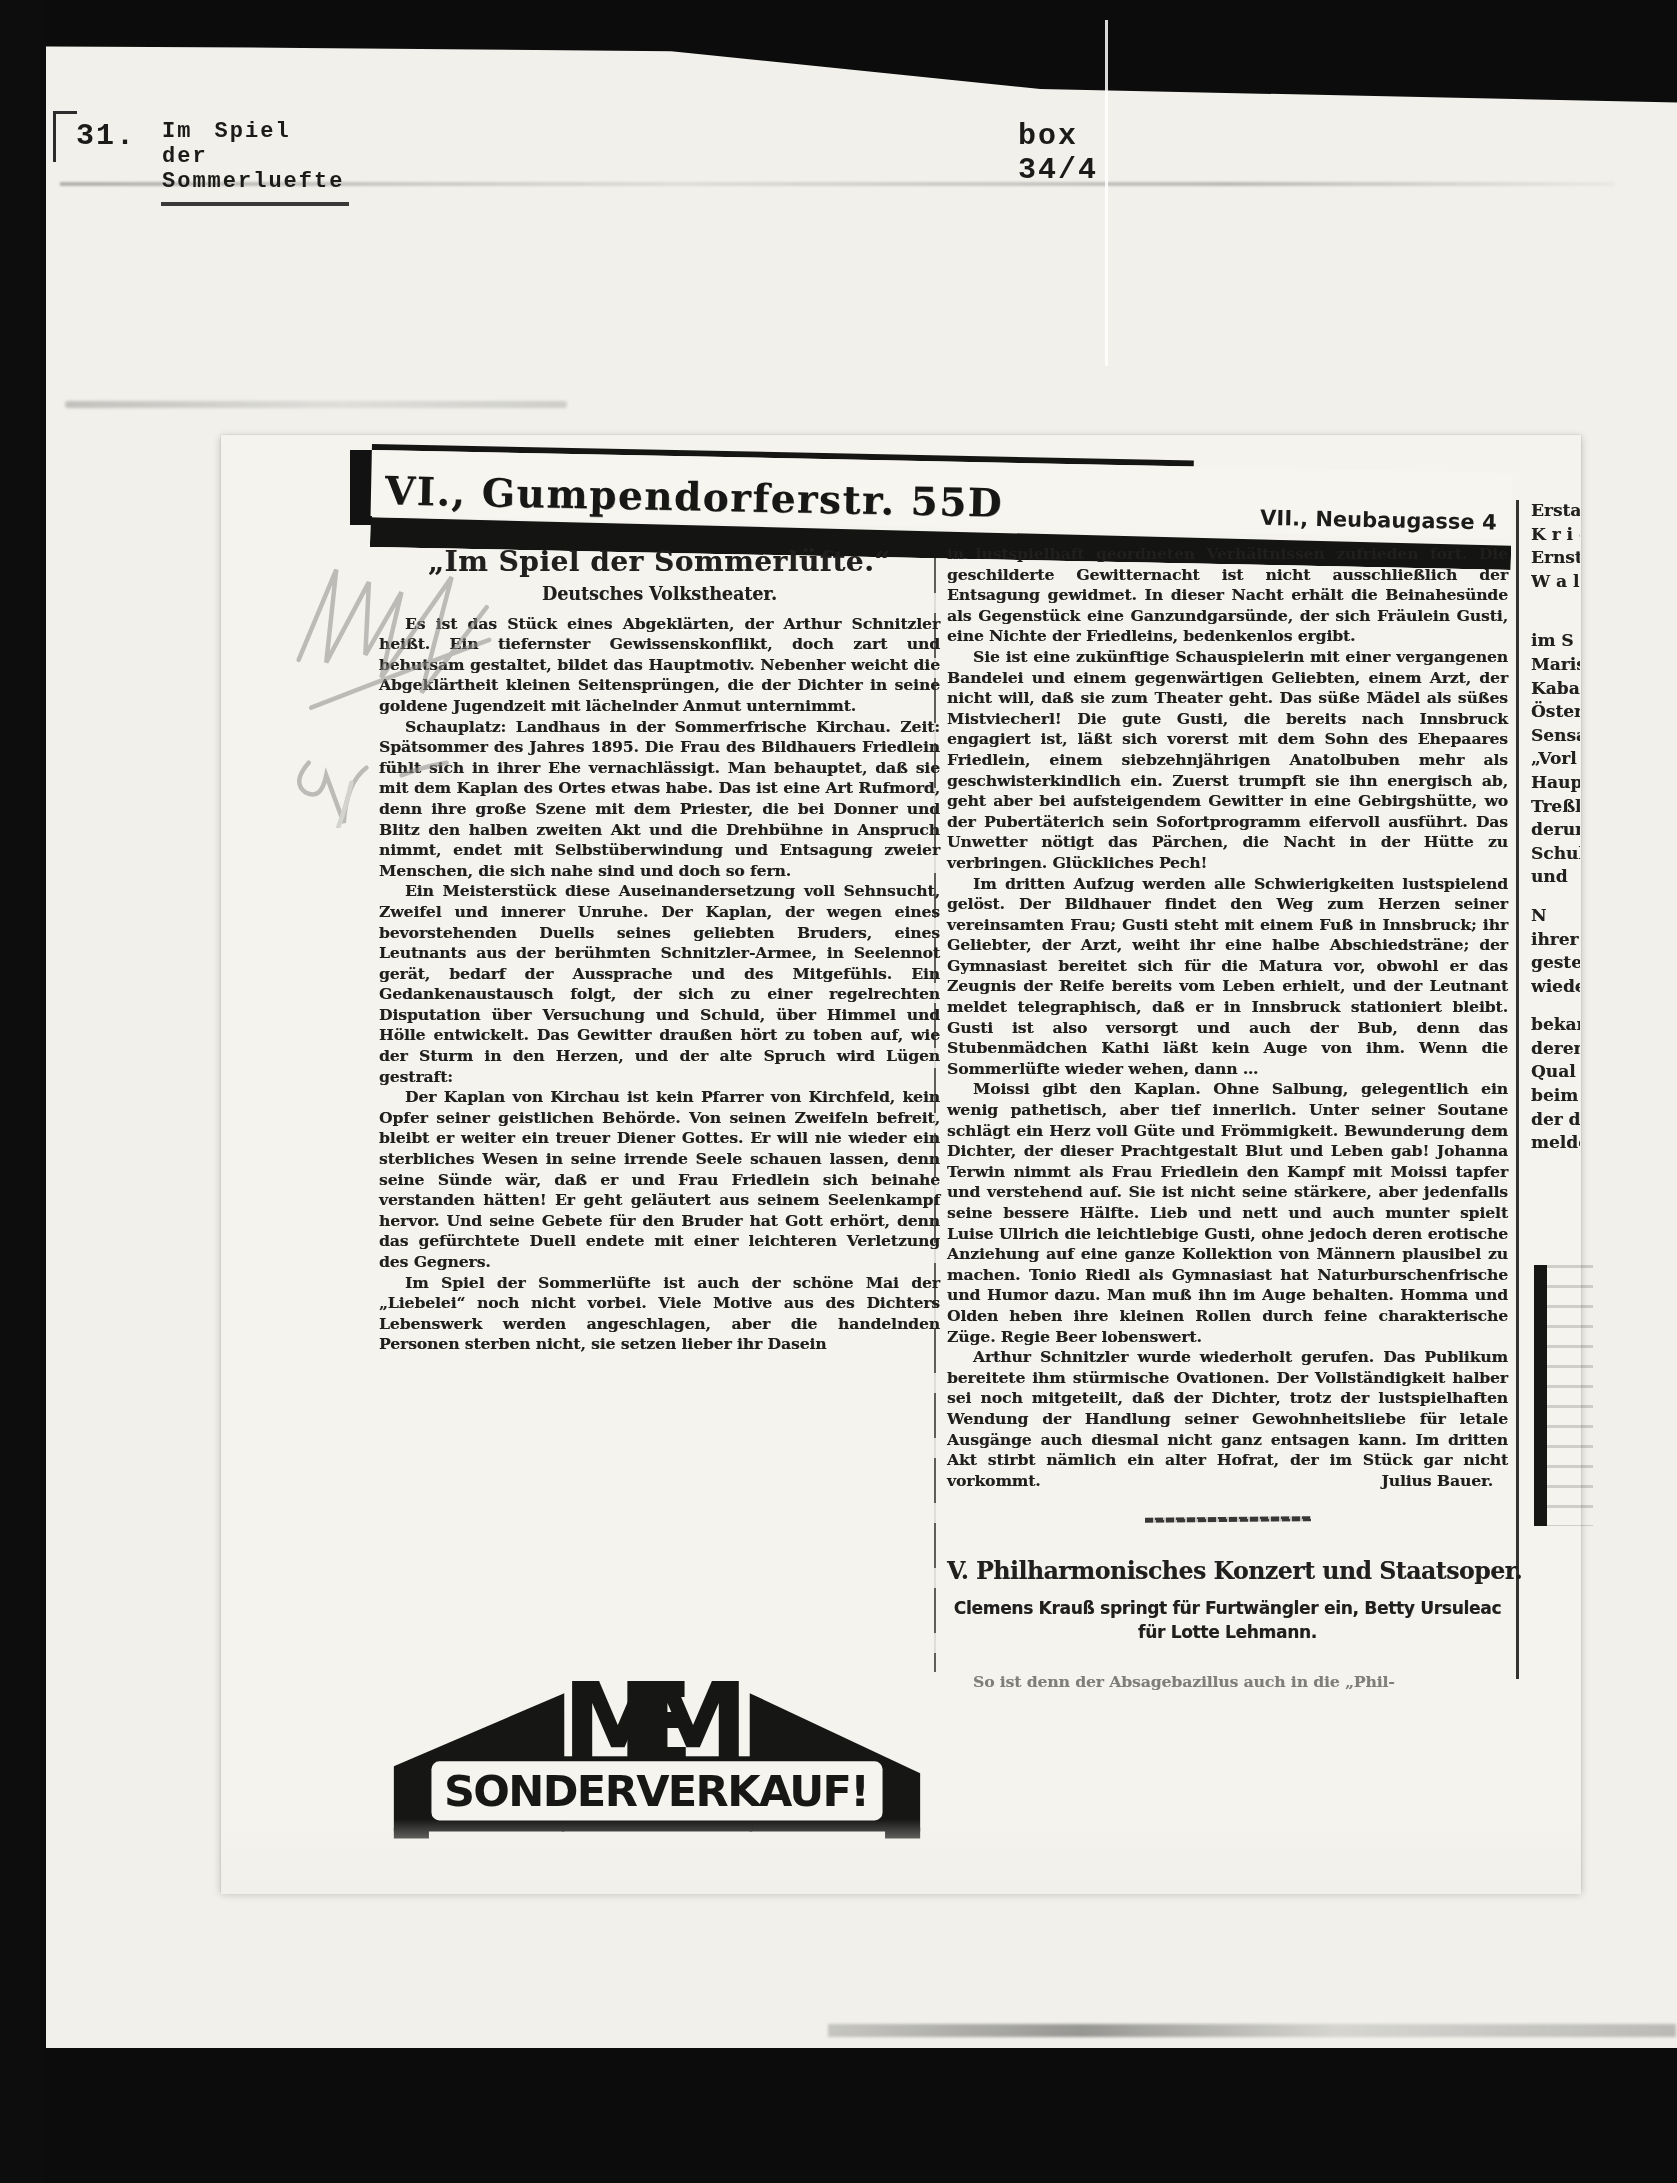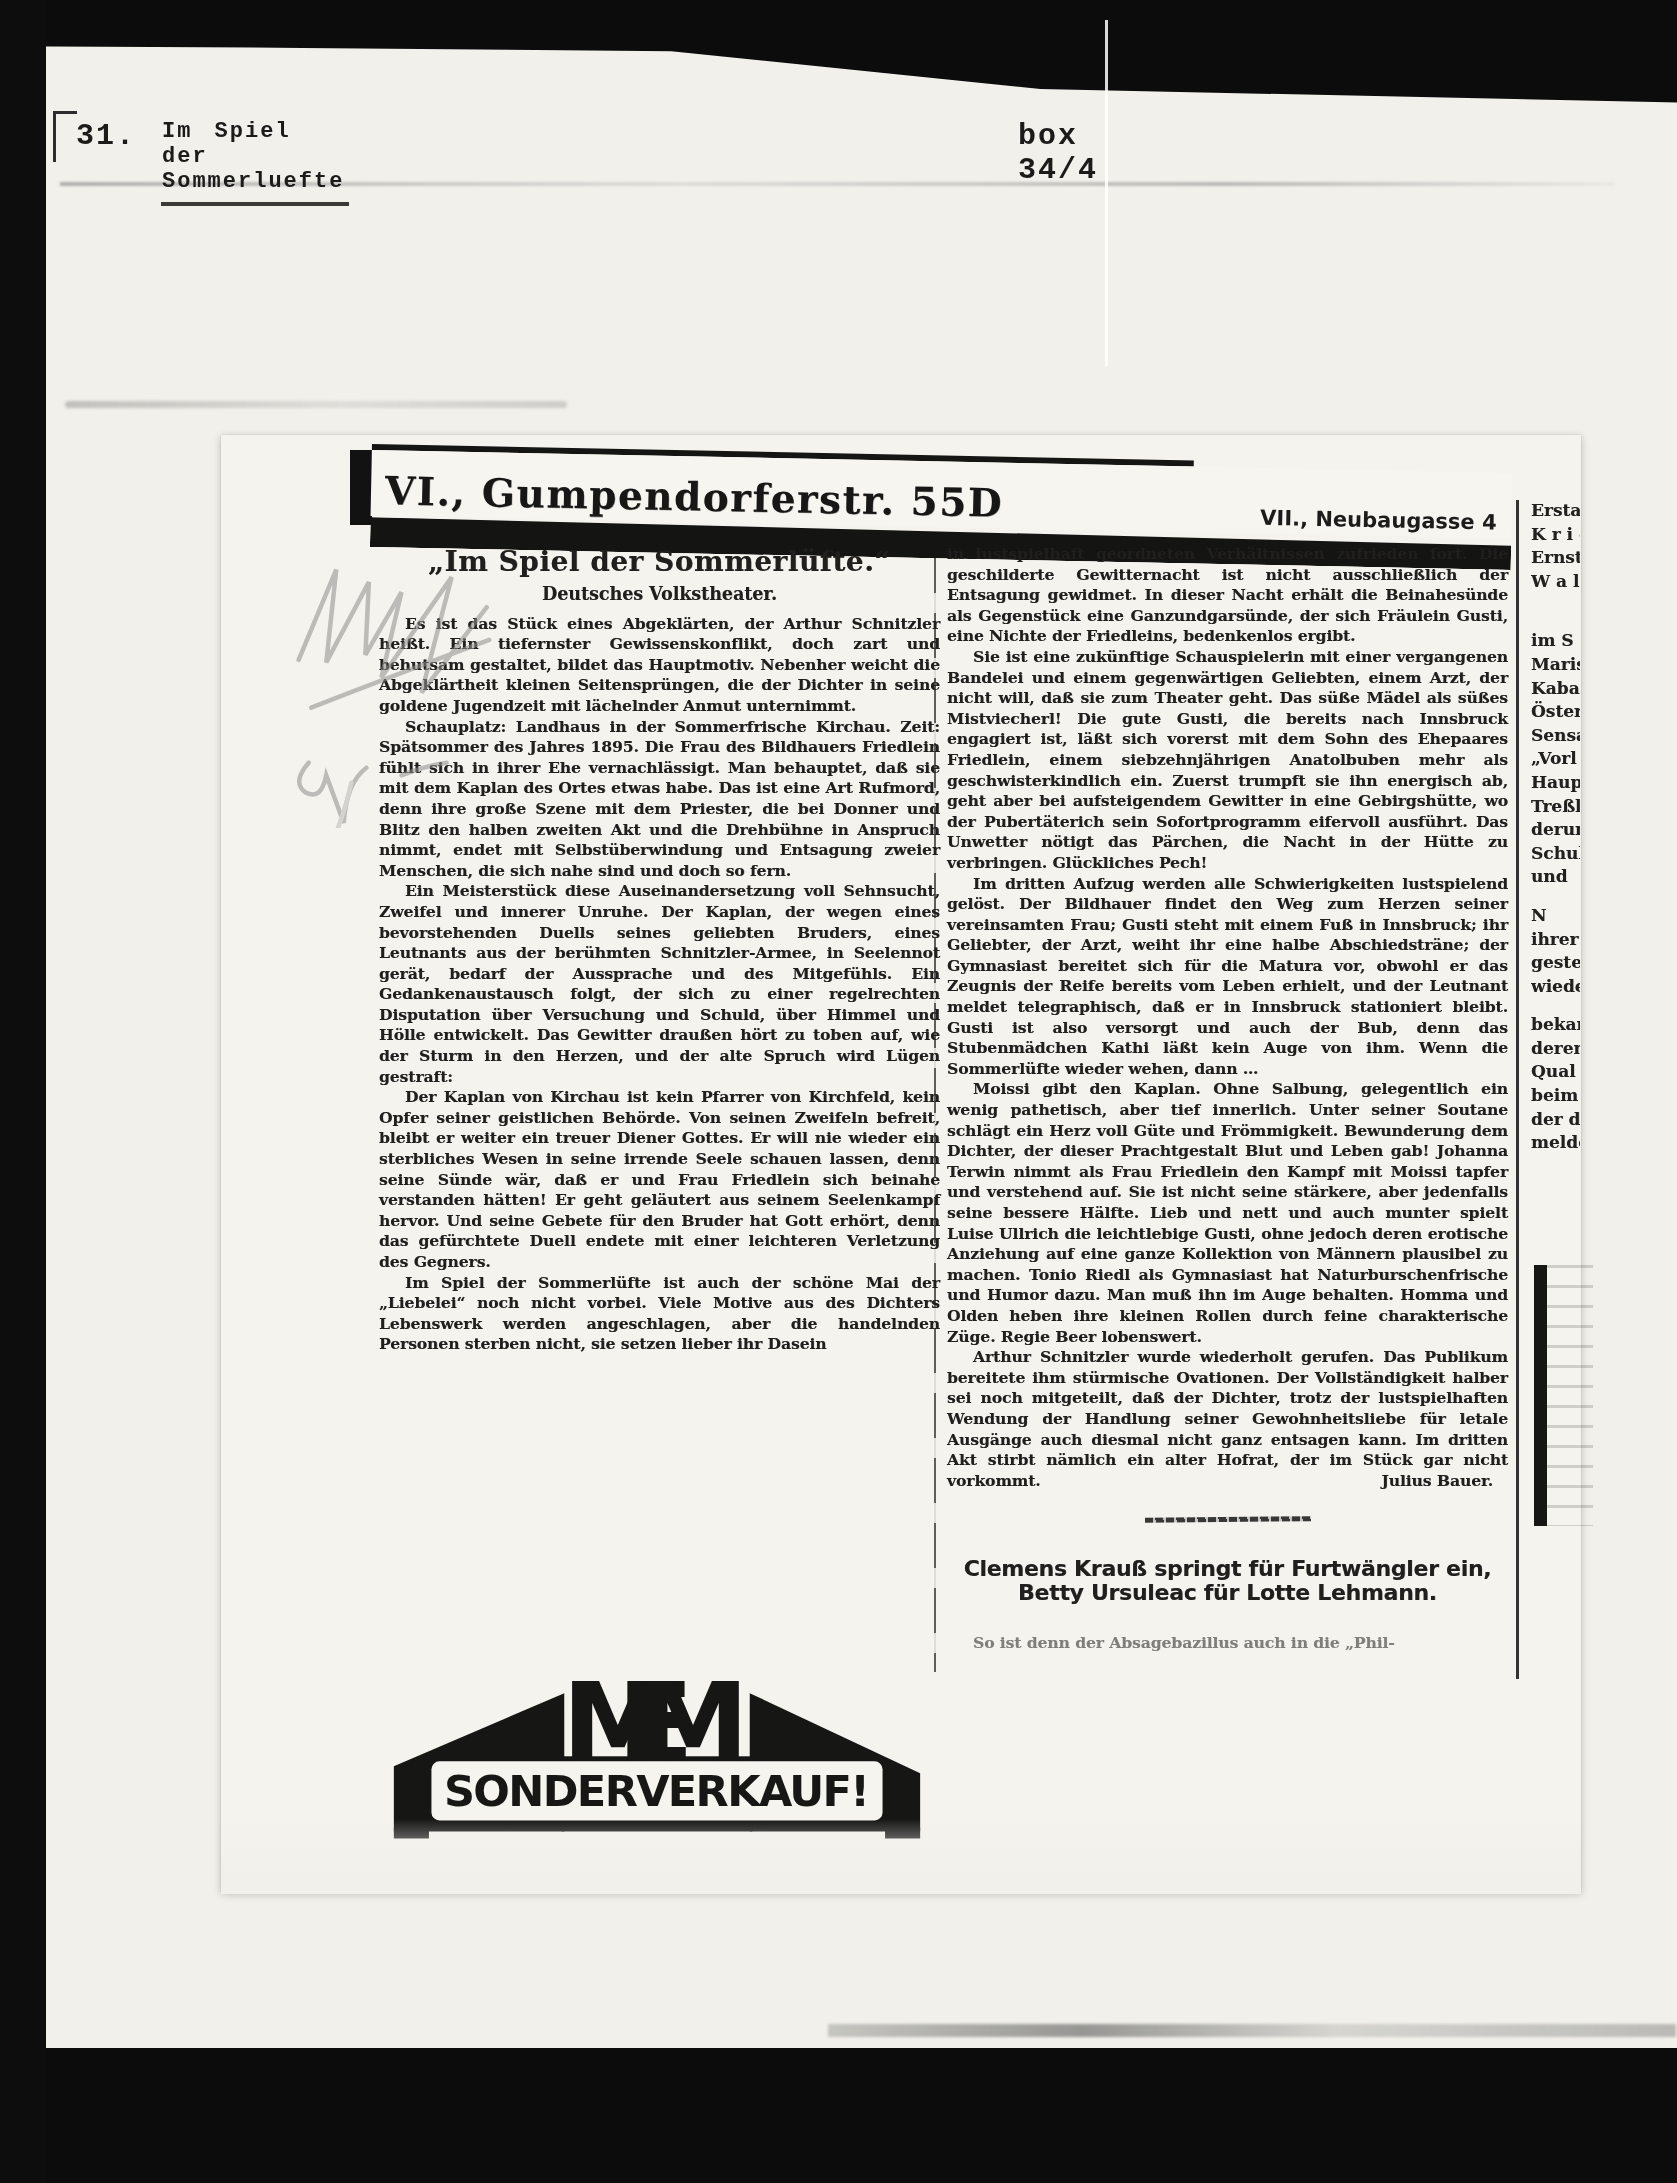--- a/index.html
+++ b/index.html
@@ -75,21 +75,21 @@
   .headline{text-align:center;font-size:28px;line-height:31px;letter-spacing:0.5px;margin:0 0 7px 0;font-weight:700;}
   .subhead{text-align:center;font-size:17.6px;margin:0 0 9px 0;font-weight:700;}
   p.para{margin:0;text-indent:26px;}
   p.para-noindent{margin:0;text-indent:0;}
   .verse{margin:13px 0 13px 125px;text-align:left;}
   .verse div{white-space:nowrap;}
   .byline{text-align:right;padding-right:15px;margin-top:-20.6px;font-weight:700;}
   .squiggle{width:166px;height:4.5px;margin:26px auto 35px auto;transform:rotate(-.6deg);opacity:.85;
     background:repeating-linear-gradient(90deg,#161616 0 8px,rgba(22,22,22,.25) 8px 10.5px);}
   .concert-head{font-size:23.6px;line-height:29px;letter-spacing:-0.5px;white-space:nowrap;text-align:left;margin:0 0 10px 0;font-weight:700;}
-  .concert-deck{font-size:22px;line-height:24px;text-align:center;margin:0 0 28px 0;font-weight:700;font-family:"DejaVu Sans",sans-serif;letter-spacing:-0.3px;}
+  .concert-deck{font-size:17px;line-height:24px;text-align:center;margin:0 0 28px 0;font-weight:700;font-family:"DejaVu Sans",sans-serif;letter-spacing:-0.3px;}
   .concert-open{opacity:.55;filter:blur(0.3px);text-indent:26px;}
   
   .ad{position:absolute;left:160px;top:1202px;width:552px;height:203px;z-index:3;}
   
   .edge-col{position:absolute;left:1310px;top:64px;width:49px;overflow:hidden;z-index:3;
     color:#22211f;font-family:"DejaVu Serif",serif;font-weight:700;font-size:17px;line-height:23.6px;
     text-shadow:0.3px 0.3px 0.5px rgba(25,25,25,.4);}
   .edge-col div{white-space:nowrap;}
   .edge-gap-s{height:15px;} .edge-gap-m{height:36px;}
   .edge-adbox{position:absolute;left:1313px;top:830px;width:46px;height:261px;
@@ -166,20 +166,21 @@
   </div>
 
   <div class="col col-right">
     <p class="para-noindent">in lustspielhaft geordneten Verhältnissen zufrieden fort. Die geschilderte Gewitternacht ist nicht ausschließlich der Entsagung gewidmet. In dieser Nacht erhält die Beinahesünde als Gegenstück eine Ganzundgarsünde, der sich Fräulein Gusti, eine Nichte der Friedleins, bedenkenlos ergibt.</p>
     <p class="para">Sie ist eine zukünftige Schauspielerin mit einer vergangenen Bandelei und einem gegenwärtigen Geliebten, einem Arzt, der nicht will, daß sie zum Theater geht. Das süße Mädel als süßes Mistviecherl! Die gute Gusti, die bereits nach Innsbruck engagiert ist, läßt sich vorerst mit dem Sohn des Ehepaares Friedlein, einem siebzehnjährigen Anatolbuben mehr als geschwisterkindlich ein. Zuerst trumpft sie ihn energisch ab, geht aber bei aufsteigendem Gewitter in eine Gebirgshütte, wo der Pubertäterich sein Sofortprogramm eifervoll ausführt. Das Unwetter nötigt das Pärchen, die Nacht in der Hütte zu verbringen. Glückliches Pech!</p>
     <p class="para">Im dritten Aufzug werden alle Schwierigkeiten lustspielend gelöst. Der Bildhauer findet den Weg zum Herzen seiner vereinsamten Frau; Gusti steht mit einem Fuß in Innsbruck; ihr Geliebter, der Arzt, weiht ihr eine halbe Abschiedsträne; der Gymnasiast bereitet sich für die Matura vor, obwohl er das Zeugnis der Reife bereits vom Leben erhielt, und der Leutnant meldet telegraphisch, daß er in Innsbruck stationiert bleibt. Gusti ist also versorgt und auch der Bub, denn das Stubenmädchen Kathi läßt kein Auge von ihm. Wenn die Sommerlüfte wieder wehen, dann …</p>
     <p class="para">Moissi gibt den Kaplan. Ohne Salbung, gelegentlich ein wenig pathetisch, aber tief innerlich. Unter seiner Soutane schlägt ein Herz voll Güte und Frömmigkeit. Bewunderung dem Dichter, der dieser Prachtgestalt Blut und Leben gab! Johanna Terwin nimmt als Frau Friedlein den Kampf mit Moissi tapfer und verstehend auf. Sie ist nicht seine stärkere, aber jedenfalls seine bessere Hälfte. Lieb und nett und auch munter spielt Luise Ullrich die leichtlebige Gusti, ohne jedoch deren erotische Anziehung auf eine ganze Kollektion von Männern plausibel zu machen. Tonio Riedl als Gymnasiast hat Naturburschenfrische und Humor dazu. Man muß ihn im Auge behalten. Homma und Olden heben ihre kleinen Rollen durch feine charakterische Züge. Regie Beer lobenswert.</p>
     <p class="para">Arthur Schnitzler wurde wiederholt gerufen. Das Publikum bereitete ihm stürmische Ovationen. Der Vollständigkeit halber sei noch mitgeteilt, daß der Dichter, trotz der lustspielhaften Wendung der Handlung seiner Gewohnheitsliebe für letale Ausgänge auch diesmal nicht ganz entsagen kann. Im dritten Akt stirbt nämlich ein alter Hofrat, der im Stück gar nicht vorkommt.</p>
     <div class="byline">Julius Bauer.</div>
     <div class="squiggle"></div>
+    <h2 class="concert-head">V. Philharmonisches Konzert und Staatsoper.</h2>
     <div class="concert-deck">Clemens Krauß springt für Furtwängler ein, Betty Ursuleac für Lotte Lehmann.</div>
     <p class="para concert-open">So ist denn der Absagebazillus auch in die „Phil-</p>
   </div>
 
   <div class="edge-col">
     <div>Erstau</div>
     <div>K r i e</div>
     <div>Ernst</div>
     <div>W a l</div>
     <div class="edge-gap-m"></div>

